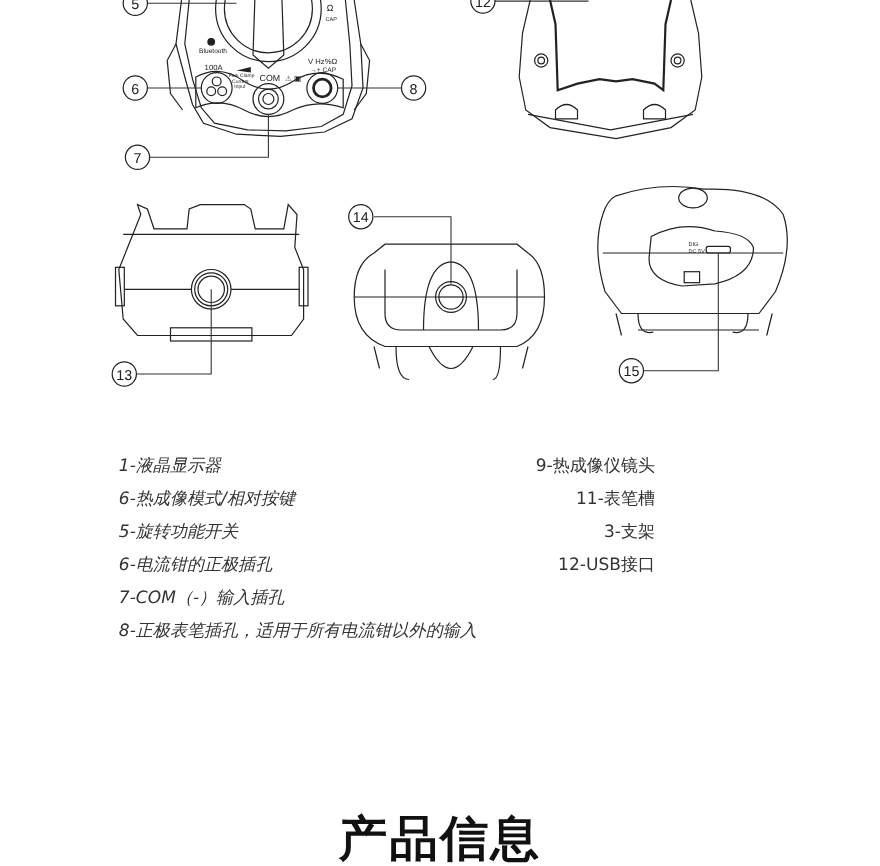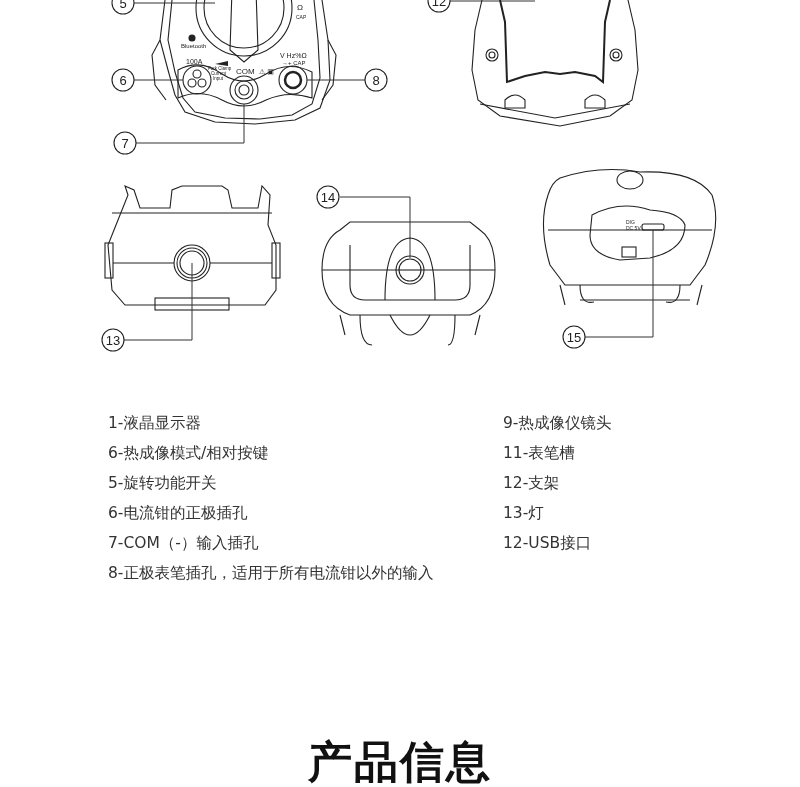--- a/index.html
+++ b/index.html
@@ -3,22 +3,22 @@
 <meta charset="utf-8">
 <style>
   html, body { margin: 0; padding: 0; background: #ffffff; }
   body { width: 800px; height: 787px; position: relative; overflow: hidden;
          font-family: "DejaVu Sans", "Liberation Sans", sans-serif; color: #222; }
   .diagram { position: absolute; left: 0; top: 0; width: 800px; height: 380px; }
   .diagram svg { width: 800px; height: 380px; display: block; }
   .callout-num { font-family: "Liberation Sans", sans-serif; font-size: 13px; fill: #222; }
   .tiny { font-family: "Liberation Sans", sans-serif; fill: #222; }
   .legend { position: absolute; top: 408px; font-size: 15.5px; line-height: 30px; color: #333; }
-  .legend.left { left: 108px; }
-  .legend.right { left: 503px; }
+  .legend.left { left: 108px; font-style: italic; }
+  .legend.right { left: 487px; text-align: right; }
   .legend-item { white-space: nowrap; height: 30px; }
   .section-title { position: absolute; left: 0; width: 800px; top: 733px; text-align: center;
                    font-size: 44px; font-weight: bold; color: #111; letter-spacing: 2px;
                    font-family: "DejaVu Sans", sans-serif; }
 </style>
 </head>
 <body>
 
 <div class="diagram">
 <svg viewBox="0 0 800 380" xmlns="http://www.w3.org/2000/svg" fill="none" stroke="#222" stroke-width="1.1">
@@ -168,18 +168,17 @@
   <div class="legend-item">6-热成像模式/相对按键</div>
   <div class="legend-item">5-旋转功能开关</div>
   <div class="legend-item">6-电流钳的正极插孔</div>
   <div class="legend-item">7-COM（-）输入插孔</div>
   <div class="legend-item">8-正极表笔插孔，适用于所有电流钳以外的输入</div>
 </div>
 
 <div class="legend right">
   <div class="legend-item">9-热成像仪镜头</div>
   <div class="legend-item">11-表笔槽</div>
-  <div class="legend-item">12-支架</div>
-  <div class="legend-item">13-灯</div>
+  <div class="legend-item">3-支架</div>
   <div class="legend-item">12-USB接口</div>
 </div>
 
 <div class="section-title">产品信息</div>
 
 </body></html>

